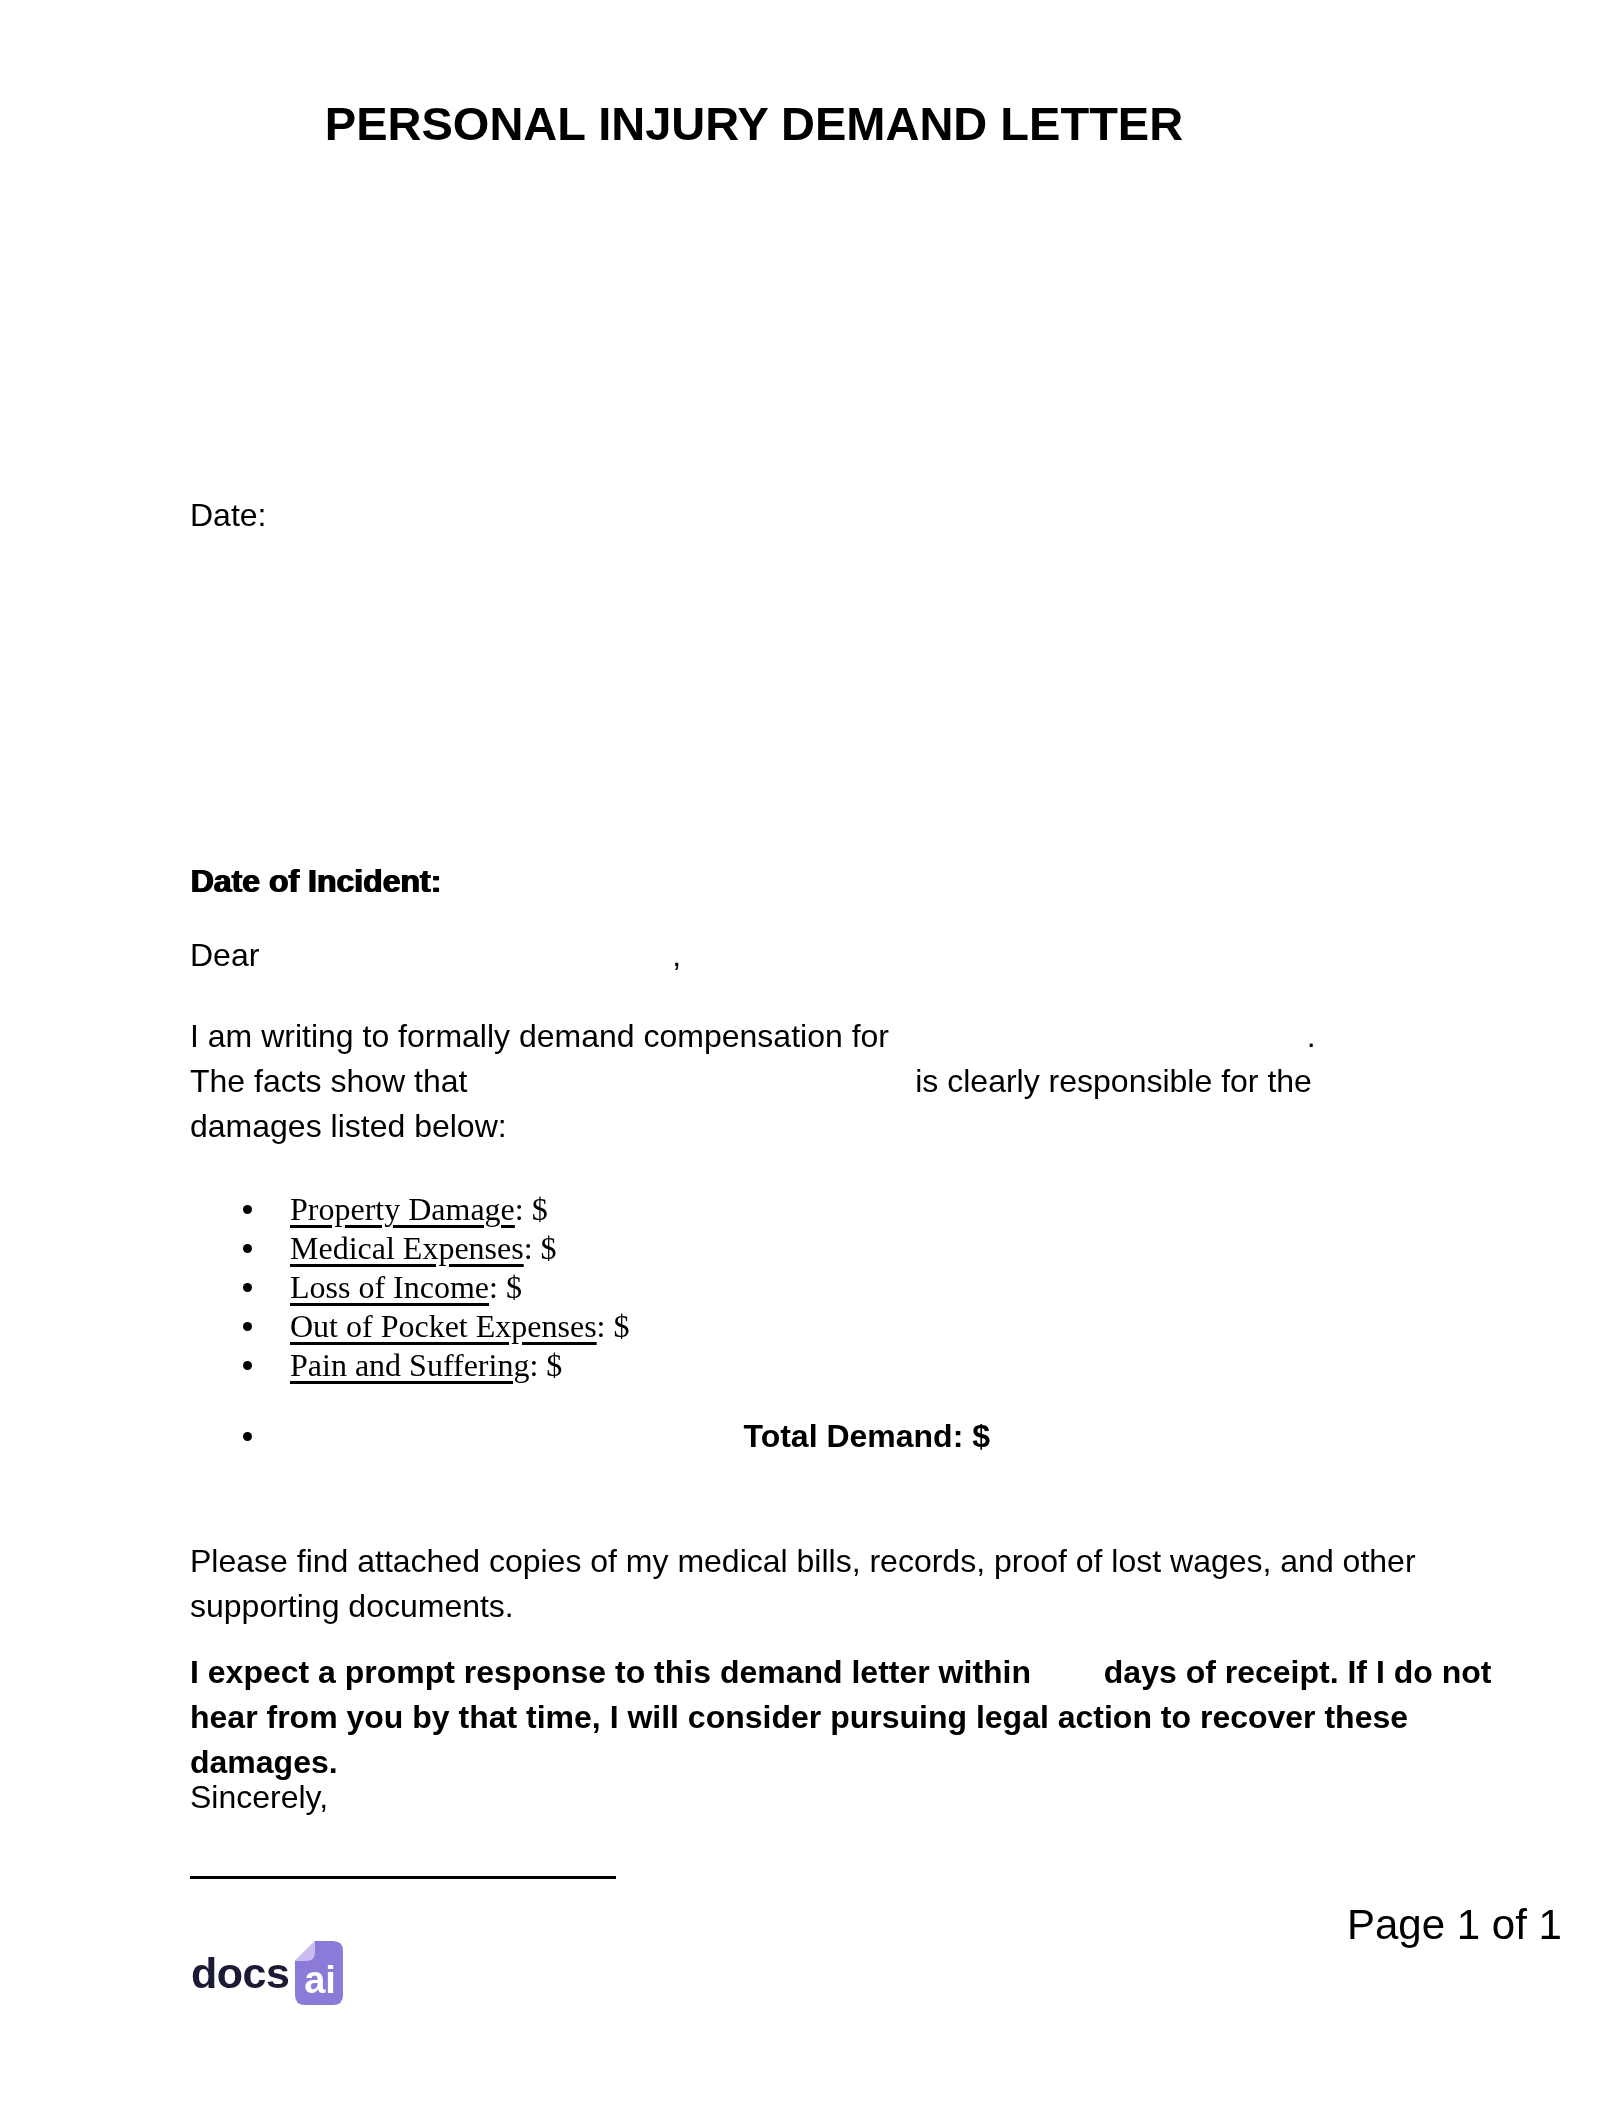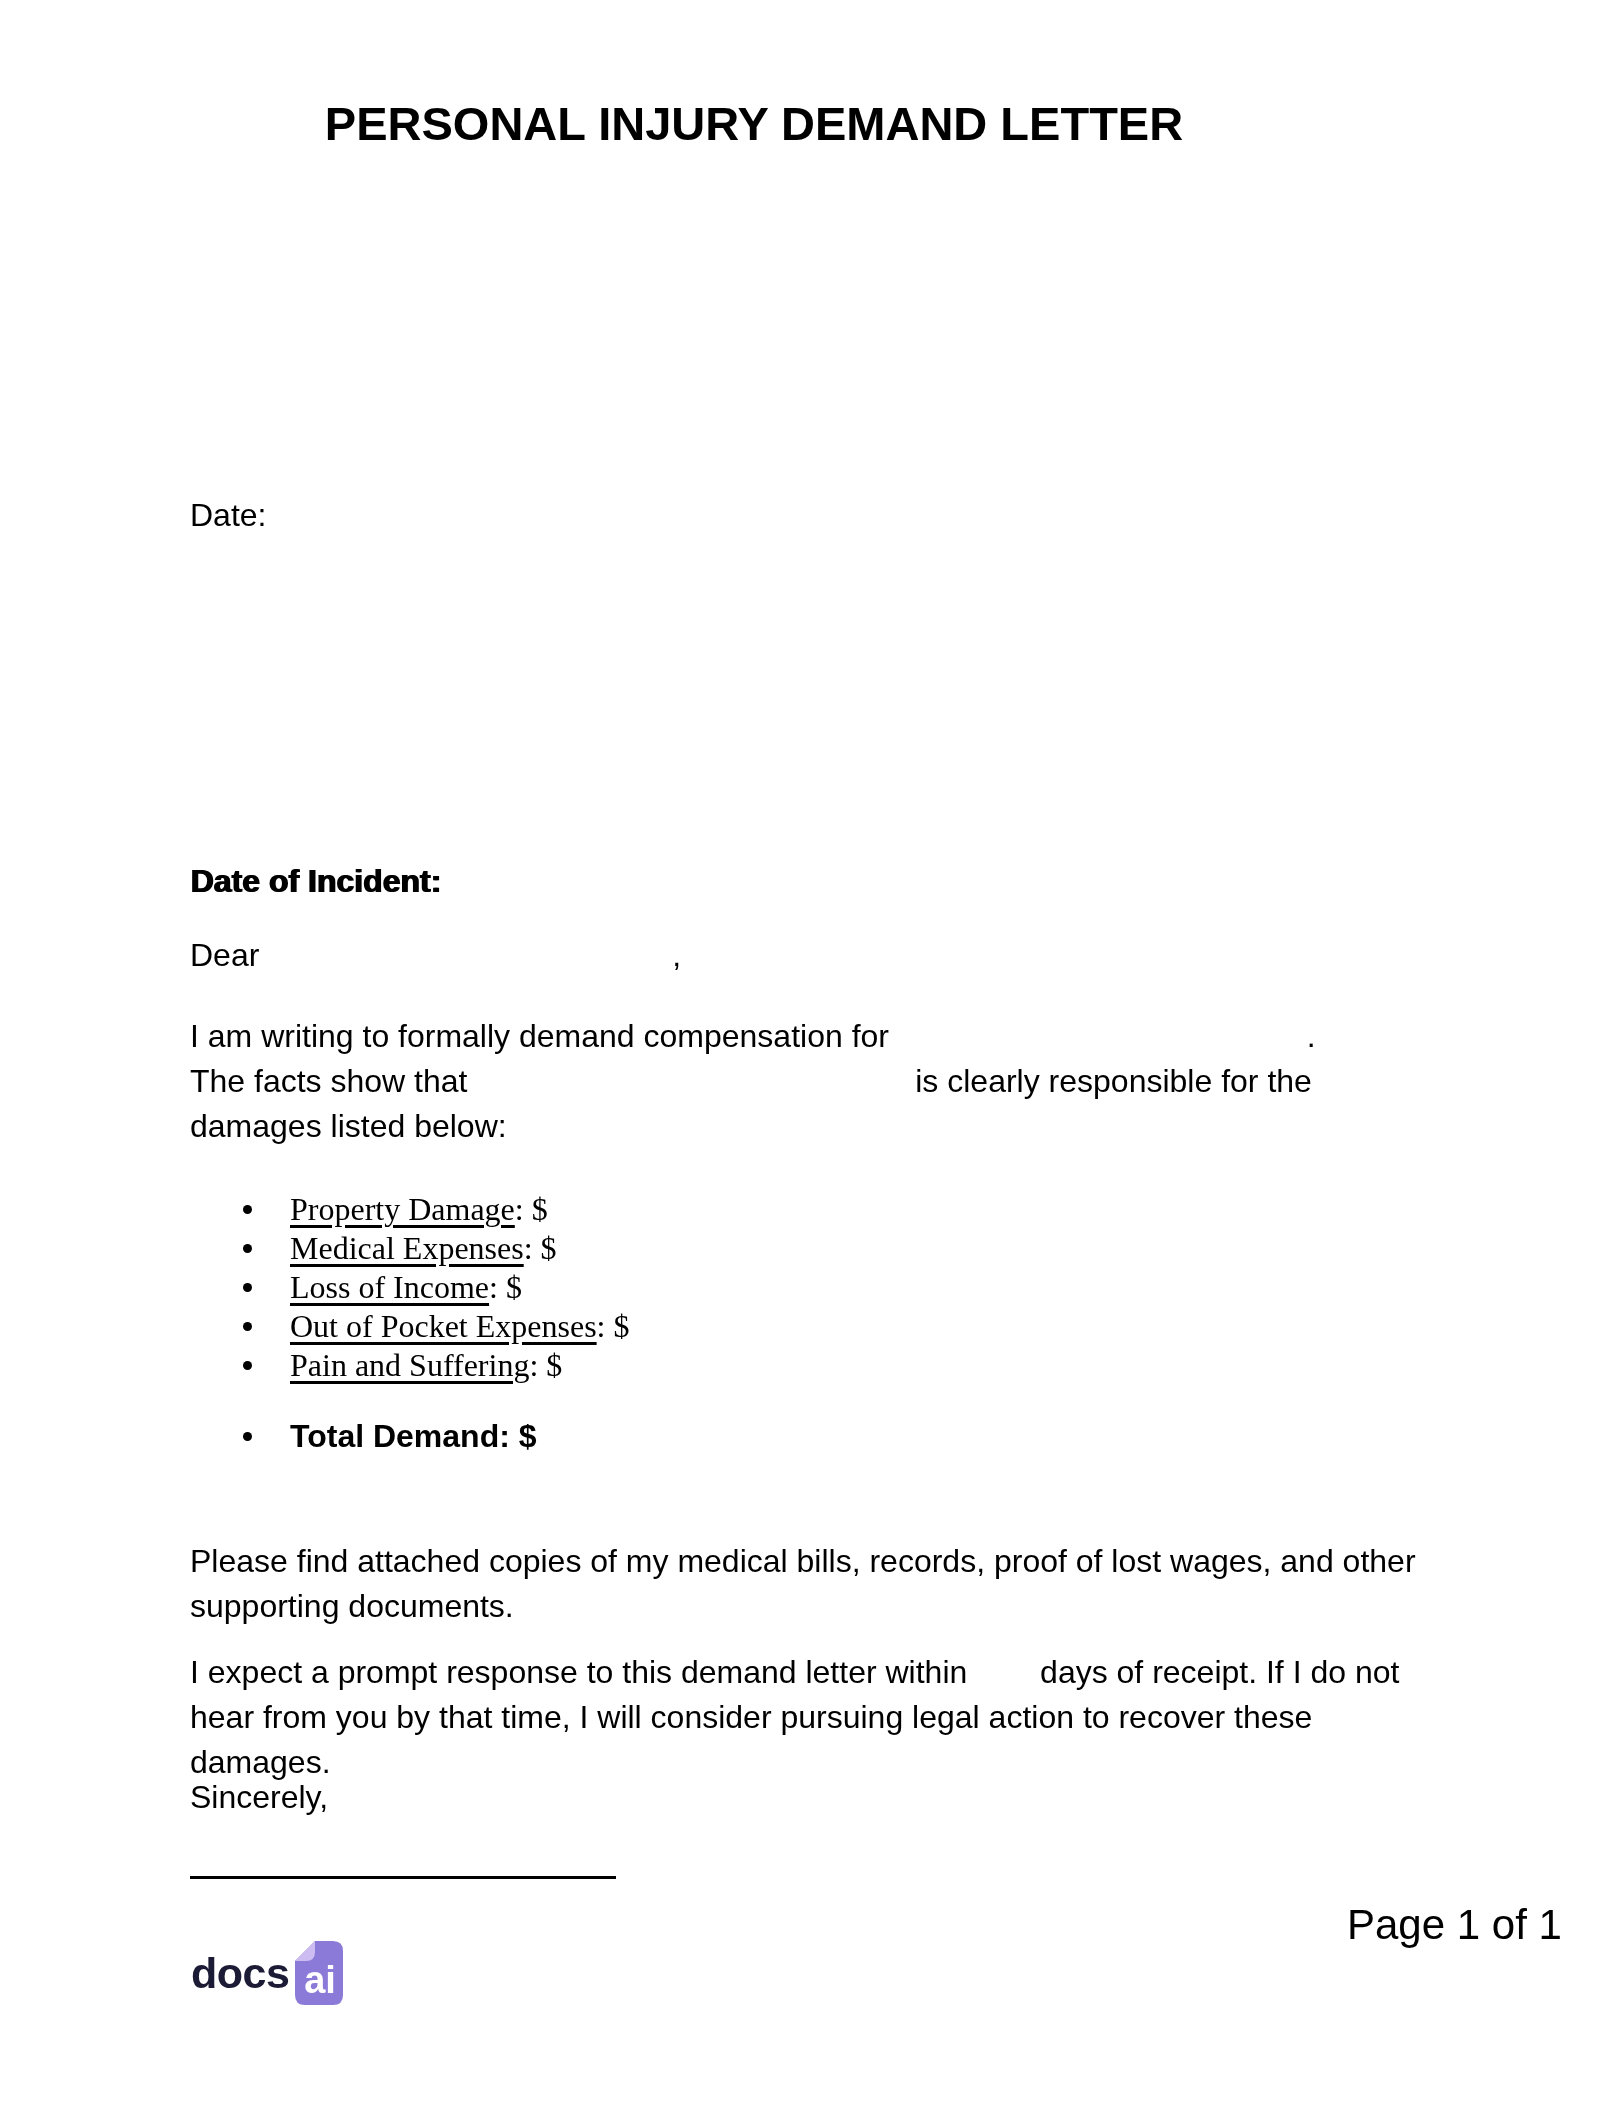--- a/index.html
+++ b/index.html
@@ -45,21 +45,21 @@
   .dot{
     position:absolute;left:53px;top:15px;
     width:9px;height:9px;border-radius:50%;
     background:var(--body-text);
   }
   .u{
     text-decoration:underline;
     text-decoration-thickness:3px;
     text-underline-offset:5px;
   }
-  .total-row{top:1417px;left:190px;width:800px;}
+  .total-row{top:1417px;left:190px;width:800px;text-align:right;}
   .sig-line{
     top:1876px;left:190px;width:426px;height:3px;
     background:var(--body-text);
   }
   .page-num{top:1906px;left:1347px;font-size:42px;line-height:38px;}
   .logo{top:1938px;left:191px;height:70px;display:flex;align-items:center;}
   .logo-wordmark{
     font-size:43px;font-weight:bold;
     color:var(--logo-wordmark);
     line-height:64px;
@@ -131,21 +131,21 @@
   <div class="abs li-row total-row">
     <span class="dot"></span>
     <span class="bold">Total Demand: $</span>
   </div>
 
   <div class="abs para" style="top:1539px;left:190px;">
     <div>Please find attached copies of my medical bills, records, proof of lost wages, and other</div>
     <div>supporting documents.</div>
   </div>
 
-  <div class="abs para" style="top:1650px;left:190px;">
+  <div class="abs para" style="top:1650px;left:190px;font-weight:bold;">
     <div>
       <span>I expect a prompt response to this demand letter within</span>
       <span class="blank blank-days"></span>
       <span>days of receipt. If I do not</span>
     </div>
     <div>hear from you by that time, I will consider pursuing legal action to recover these</div>
     <div>damages.</div>
   </div>
 
   <div class="abs line" style="top:1778px;left:190px;">

